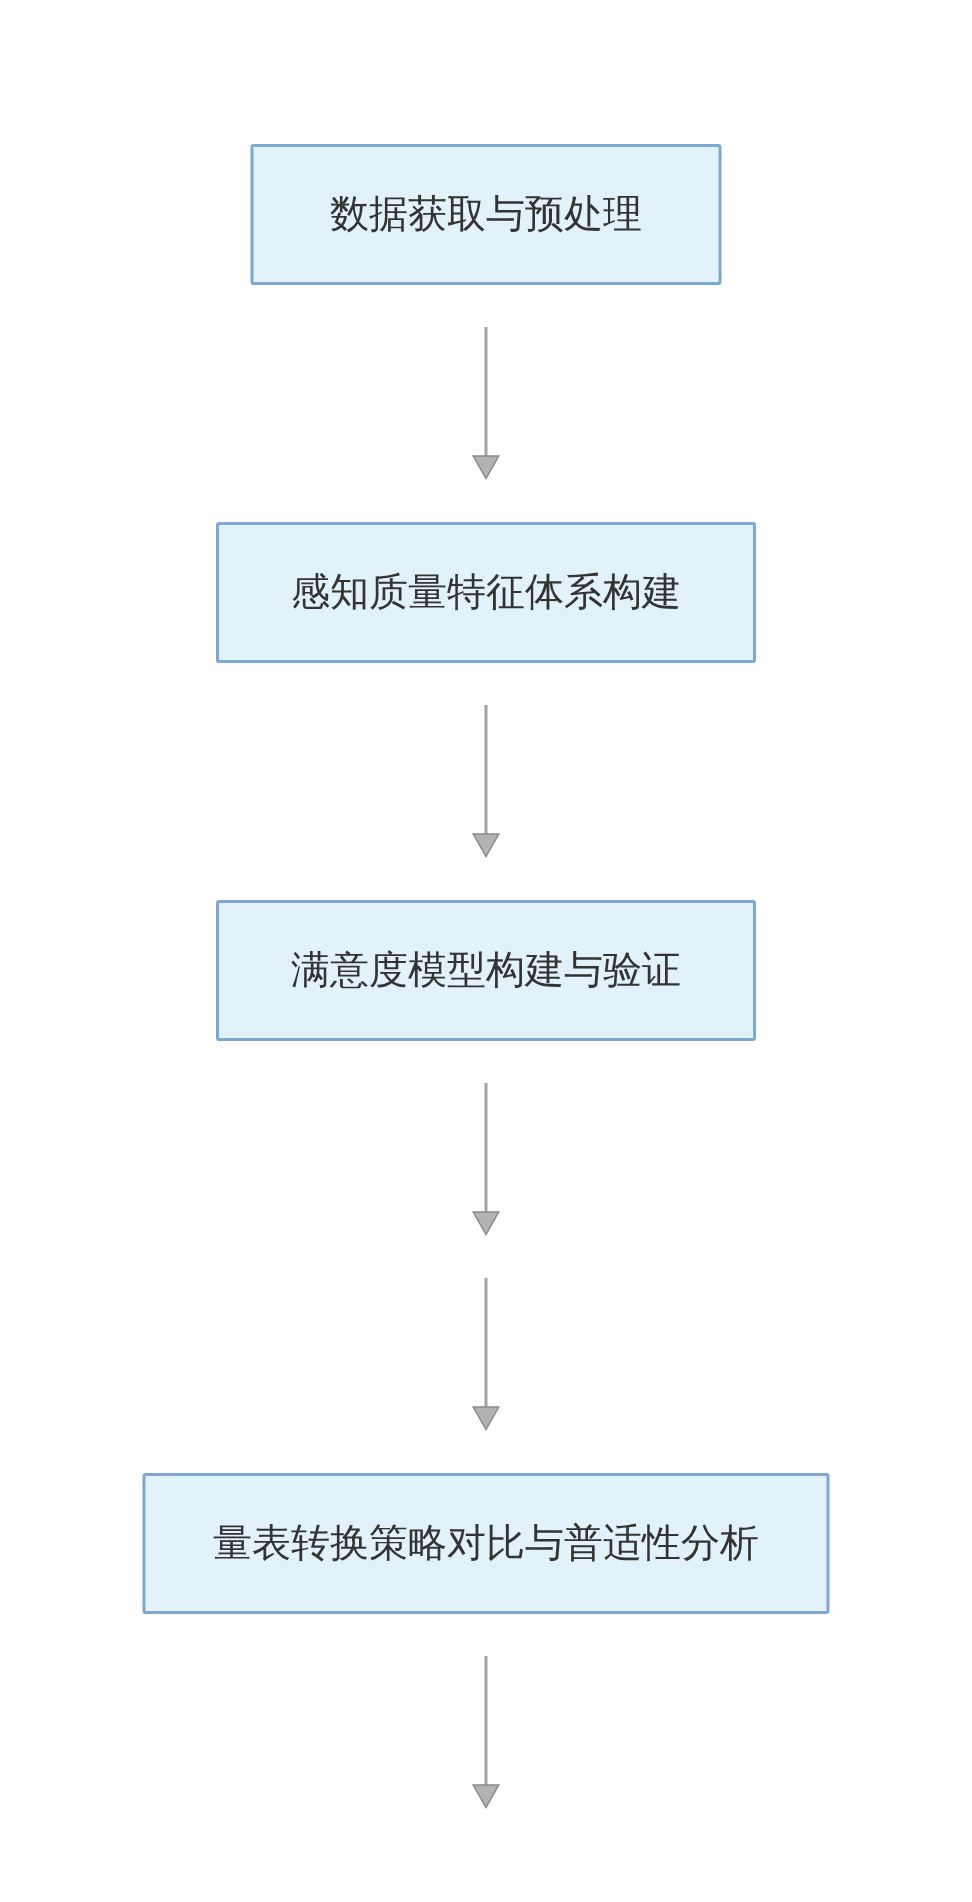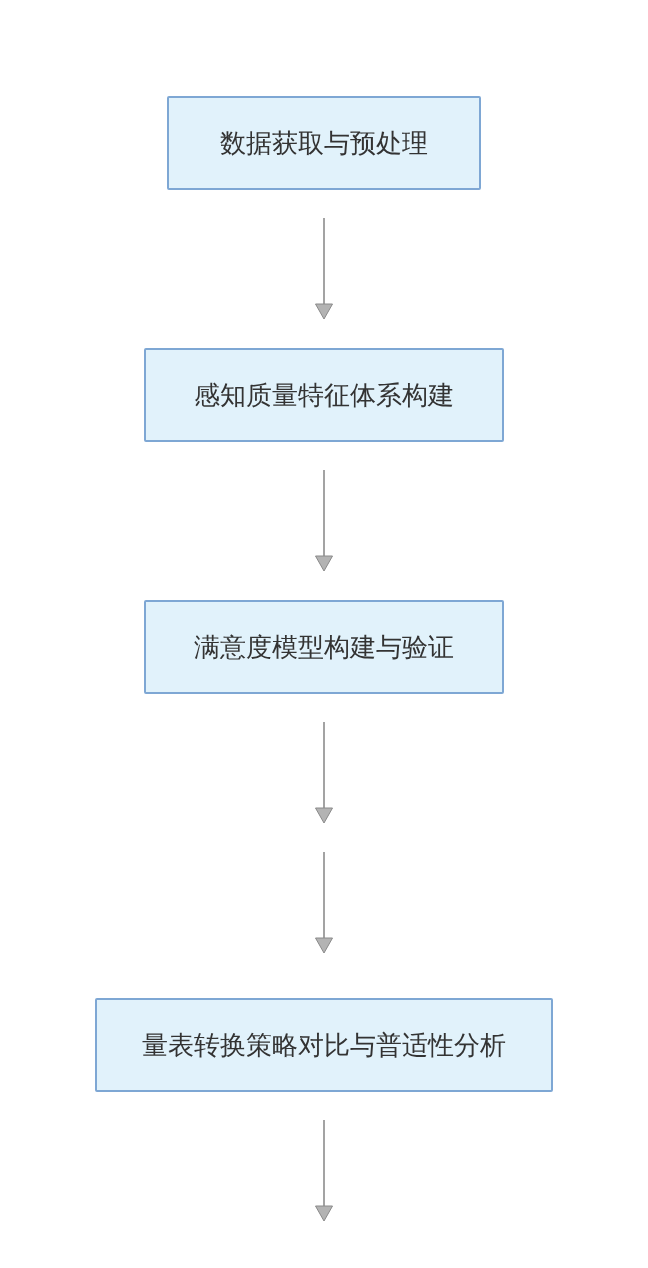--- a/index.html
+++ b/index.html
@@ -35,21 +35,21 @@
     justify-content: center;
   }
   .node-label {
     font-size: 26px;
     line-height: 1;
     color: var(--node-text, #333333);
     white-space: nowrap;
   }
   .w-sm { width: 314px; }
   .w-md { width: 360px; }
-  .w-lg { width: 458px; margin-top: 16px; }
+  .w-lg { width: 458px; }
   .arrow {
     flex-shrink: 0;
     display: block;
   }
   .arrow line {
     stroke: var(--arrow-line, #a3a3a3);
     stroke-width: 2;
   }
   .arrow polygon {
     fill: var(--arrowhead-fill, #b3b3b3);

